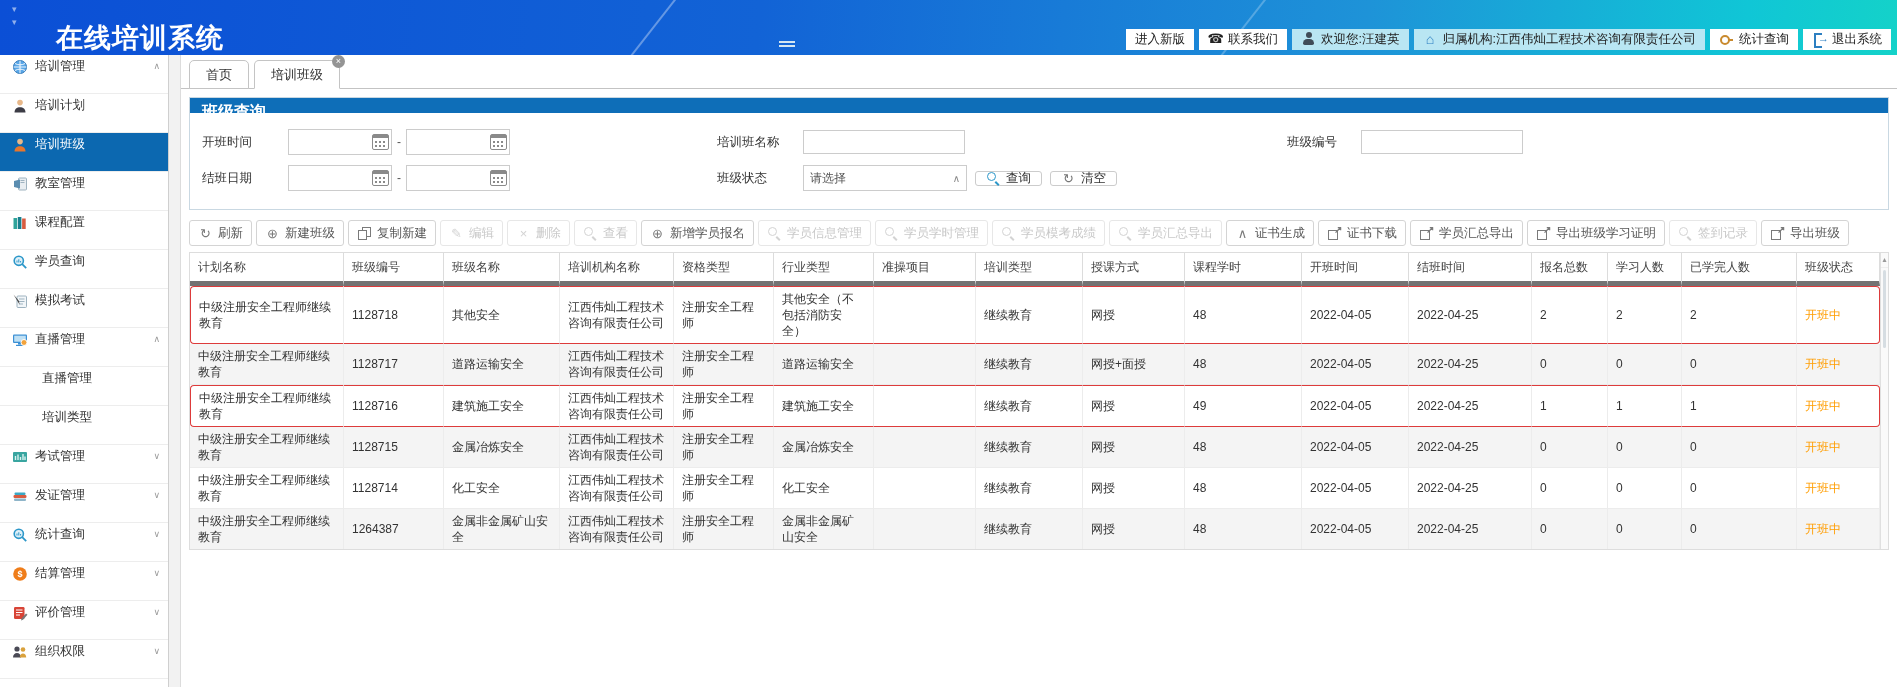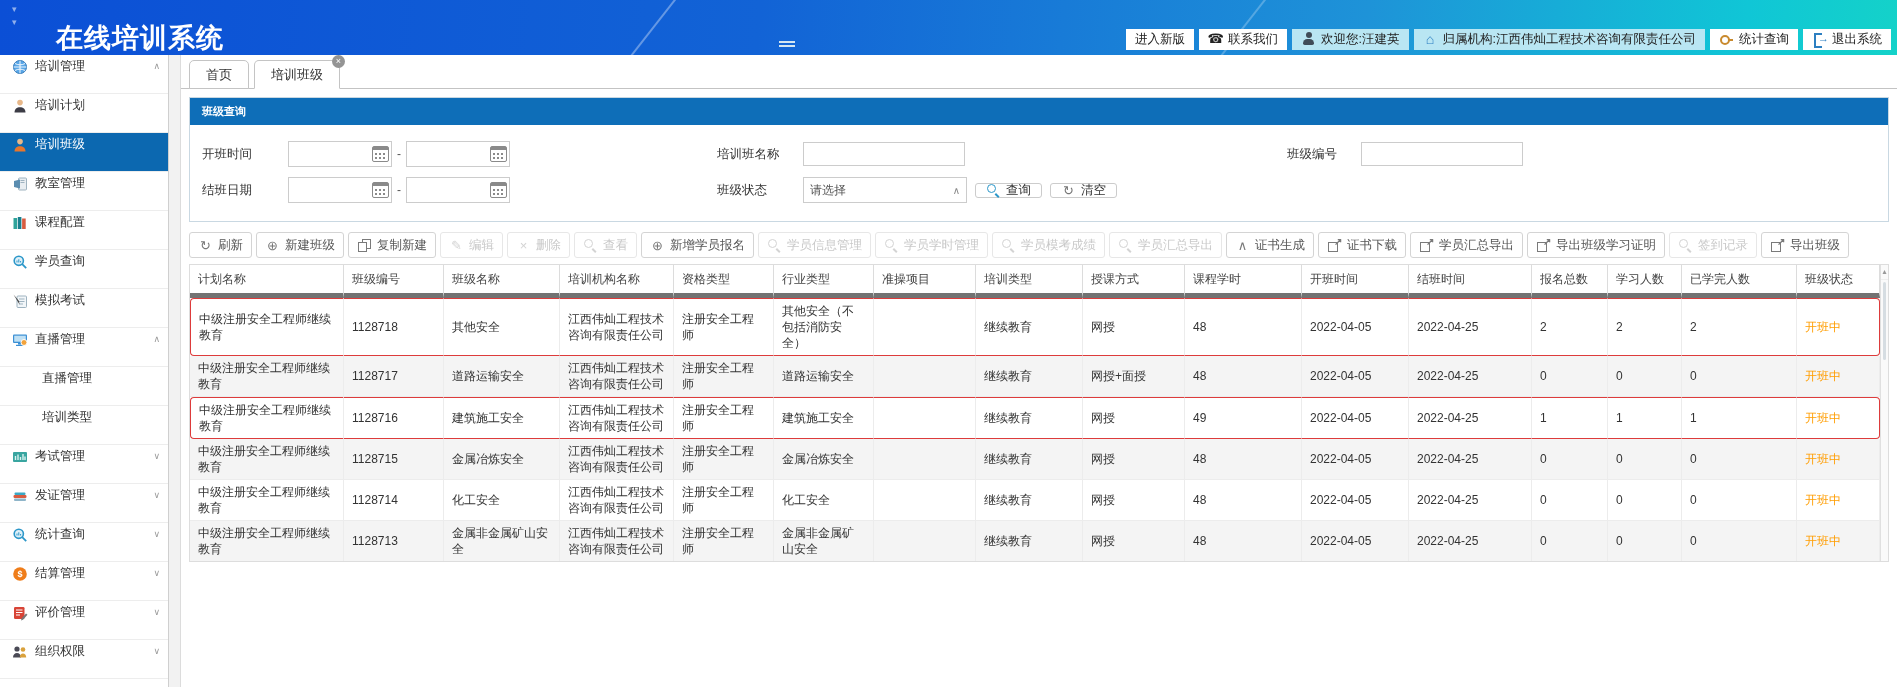--- a/index.html
+++ b/index.html
@@ -37,21 +37,21 @@
   
   .tabs{position:relative;height:30px;margin-top:3px;padding-left:8px;border-bottom:1px solid #c3c3c3;}
   .tab{display:inline-block;position:relative;top:2px;height:27px;line-height:27px;padding:0 16px;margin-right:5px;
        border:1px solid #c4c4c4;background:#fff;border-radius:5px 5px 0 0;font-size:13px;color:#333;cursor:pointer;}
   .tab.active{border-bottom-color:#fff;}
   .tab-close{position:absolute;right:-6px;top:-6px;width:13px;height:13px;background:#949494;border-radius:50%;
              color:#fff;font-size:9px;line-height:13px;text-align:center;cursor:pointer;}
 
   
   .qpanel{margin:8px 8px 0;border:1px solid #c9d8e2;}
-  .qtitle{height:27px;line-height:27px;background:var(--accent);color:#fff;font-weight:bold;font-size:11px;padding-left:12px;}
+  .qtitle{height:15px;line-height:27px;background:var(--accent);color:#fff;font-weight:bold;font-size:16px;padding-left:12px;}
   .qbody{background:#fff;padding:14px 0 10px;}
   .qrow{position:relative;height:36px;}
   .fg{position:absolute;top:2px;height:26px;display:flex;align-items:center;}
   .fg label{display:inline-block;width:86px;color:#333;font-size:12.5px;}
   .fg.narrow label{width:74px;}
   .date{display:flex;align-items:center;width:102px;height:24px;border:1px solid #ccc;background:#fff;}
   .date input{border:none;outline:none;width:72px;height:20px;padding:0 4px;font-size:12px;}
   .cal-btn{width:24px;height:24px;display:flex;align-items:center;justify-content:center;cursor:pointer;}
   .sep{margin:0 5px;color:#555;}
   .tinput{width:150px;height:22px;border:1px solid #ccc;padding:0 5px;font-size:12px;outline:none;}
@@ -546,21 +546,21 @@
               <td>48</td>
               <td>2022-04-05</td>
               <td>2022-04-25</td>
               <td>0</td>
               <td>0</td>
               <td>0</td>
               <td class="status">开班中</td>
             </tr>
             <tr class="alt">
               <td>中级注册安全工程师继续教育</td>
-              <td>1128713</td>
+              <td>1264387</td>
               <td>金属非金属矿山安全</td>
               <td>江西伟灿工程技术咨询有限责任公司</td>
               <td>注册安全工程师</td>
               <td>金属非金属矿山安全</td>
               <td></td>
               <td>继续教育</td>
               <td>网授</td>
               <td>48</td>
               <td>2022-04-05</td>
               <td>2022-04-25</td>

